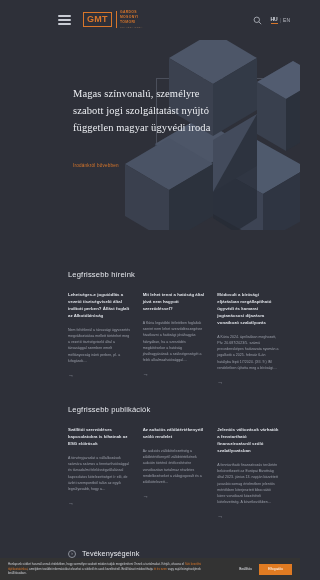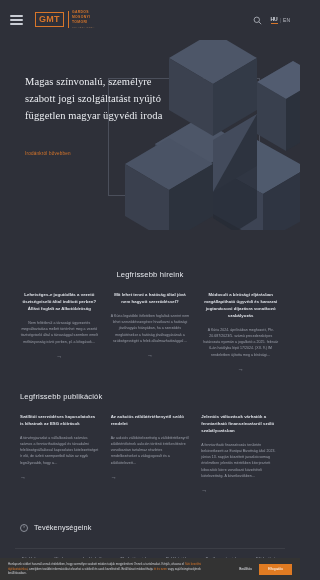--- a/index.html
+++ b/index.html
@@ -2,21 +2,21 @@
 <html><head>
 <meta charset="utf-8">
 <style>
   * { box-sizing: border-box; margin: 0; padding: 0; }
   html, body {
     width: 300px; height: 580px;
     background: #2e3039;
     font-family: "Liberation Sans", sans-serif;
     overflow: hidden;
   }
-  .page { position: relative; width: 300px; height: 580px; background: #2e3039; }
+  .page { position: relative; width: 300px; height: 580px; background: #2e3039; padding-left: 48px; }
 
   
   .header {
     position: relative; height: 40px;
     display: flex; align-items: center;
     padding: 0 10px; z-index: 20;
   }
   .burger { width: 13px; display: flex; flex-direction: column; gap: 2.5px; cursor: pointer; }
   .burger span { display: block; height: 1.6px; background: #c9ccd4; border-radius: 1px; }
   .logo { display: flex; align-items: center; margin-left: 12px; }
@@ -43,21 +43,21 @@
   .hero { position: relative; height: 190px; overflow: hidden; }
   .hero-art {
     position: absolute; right: -22px; top: -4px;
     width: 215px; height: 210px;
   }
   .hero-frame {
     position: absolute; left: 108px; top: 38px;
     width: 152px; height: 118px;
     border: 1px solid rgba(150,160,180,.28);
   }
-  .hero-text { position: absolute; left: 25px; top: 33px; width: 140px; z-index: 5; }
+  .hero-text { position: absolute; left: 25px; top: 45px; width: 140px; z-index: 5; }
   .hero-text h1 {
     font-family: "Liberation Serif", serif;
     font-size: 10.5px; line-height: 1.62; font-weight: 400;
     color: #eceef2; letter-spacing: .1px;
   }
   .hero-link {
     display: inline-block; margin-top: 27px;
     color: #d8762a; font-size: 4.6px; letter-spacing: .2px; cursor: pointer;
   }
 
@@ -75,21 +75,21 @@
   }
   .card p {
     font-size: 3.5px; line-height: 1.78; color: #9ca0ab;
     letter-spacing: .05px;
   }
   .card .arrow {
     display: block; margin-top: 8px;
     color: #9ca0ab; font-size: 6px; line-height: 1; cursor: pointer;
   }
 
-  .news { margin-top: 40px; text-align: center; }
+  .news { margin-top: 40px; }
   .pubs { margin-top: 20px; }
 
   
   .act { margin-top: 30px; padding: 0 20px; display: flex; align-items: center; gap: 6px; }
   .act-ico {
     width: 8px; height: 8px; border-radius: 50%;
     border: 1px solid #8b8f99; color: #b9bcc5;
     display: flex; align-items: center; justify-content: center;
     font-size: 4.5px; line-height: 1; cursor: pointer; flex: none;
   }

